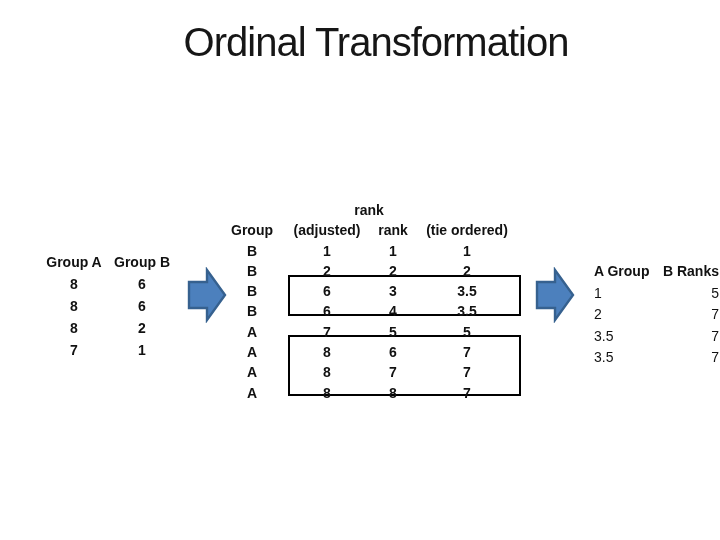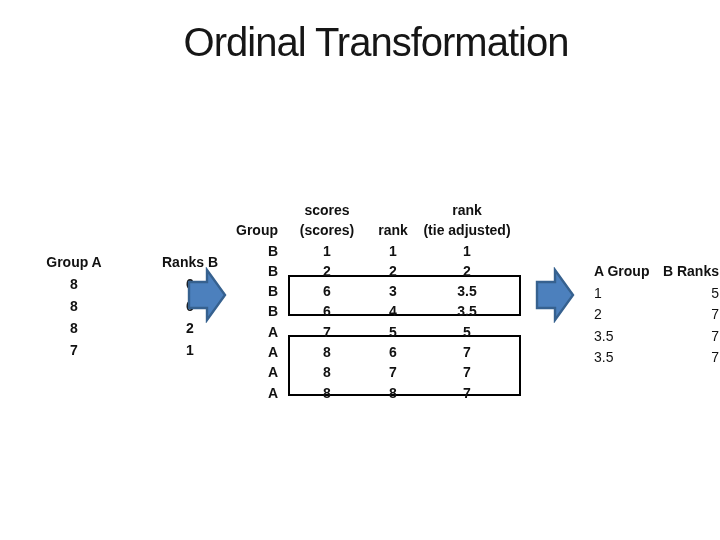--- a/index.html
+++ b/index.html
@@ -25,21 +25,21 @@
     text-align: center;
     font-size: 15px; font-weight: bold;
     color: #161616;
   }
 
   
   .left-table {
     position: absolute; left: 24px; top: 251px;
     font-size: 14px; font-weight: bold;
   }
-  .lt-row { display: flex; height: 22px; line-height: 22px; gap: 48px; }
+  .lt-row { display: flex; height: 22px; line-height: 22px; }
   .lt-cell { width: 68px; text-align: center; }
 
   
   .arrow { position: absolute; width: 40px; height: 56px; }
   .arrow-1 { left: 171px; top: 267px; }
   .arrow-2 { left: 519px; top: 267px; }
   .arrow polygon { fill: #4c80bd; stroke: #36618f; stroke-width: 2.4; stroke-linejoin: miter; }
 
   
   .tie-box {
@@ -52,21 +52,21 @@
   .tie-box-1 { left: 272px; top: 275px; width: 233px; height: 41px; }
   .tie-box-2 { left: 272px; top: 335px; width: 233px; height: 61px; }
 
   
   .mid-table {
     position: absolute; left: 210px; top: 200px;
     font-size: 14px; font-weight: bold;
     z-index: 2;
   }
   .mt-row { display: flex; height: 20.3px; line-height: 20.3px; }
-  .mt-c1 { width: 52px;  text-align: right; }
+  .mt-c1 { width: 52px;  text-align: center; }
   .mt-c2 { width: 98px;  text-align: center; }
   .mt-c3 { width: 34px;  text-align: center; }
   .mt-c4 { width: 114px; text-align: center; }
 
   
   .right-table {
     position: absolute; left: 578px; top: 261px;
     font-size: 14px;
   }
   .rt-row { display: flex; height: 21.5px; line-height: 21.5px; }
@@ -77,21 +77,21 @@
 </head>
 <body>
 
 <div class="slide">
 
   <div class="title">Ordinal Transformation</div>
 
   <div class="left-table">
     <div class="lt-row">
       <div class="lt-cell">Group A</div>
-      <div class="lt-cell">Ranks B</div>
+      <div class="lt-cell">Group B</div>
     </div>
     <div class="lt-row">
       <div class="lt-cell">8</div>
       <div class="lt-cell">6</div>
     </div>
     <div class="lt-row">
       <div class="lt-cell">8</div>
       <div class="lt-cell">6</div>
     </div>
     <div class="lt-row">
@@ -107,29 +107,28 @@
   <svg class="arrow arrow-1" viewBox="0 0 40 56" aria-hidden="true">
     <polygon points="2,15 20,15 20,3 38,28 20,53 20,41 2,41"></polygon>
   </svg>
 
   <div class="tie-box tie-box-1"></div>
   <div class="tie-box tie-box-2"></div>
 
   <div class="mid-table">
     <div class="mt-row">
       <div class="mt-c1"></div>
-      <div class="mt-c2">scores</div>
       <div class="mt-c3"></div>
       <div class="mt-c4">rank</div>
     </div>
     <div class="mt-row">
       <div class="mt-c1">Group</div>
-      <div class="mt-c2">(scores)</div>
+      <div class="mt-c2">(adjusted)</div>
       <div class="mt-c3">rank</div>
-      <div class="mt-c4">(tie adjusted)</div>
+      <div class="mt-c4">(tie ordered)</div>
     </div>
     <div class="mt-row">
       <div class="mt-c1">B</div>
       <div class="mt-c2">1</div>
       <div class="mt-c3">1</div>
       <div class="mt-c4">1</div>
     </div>
     <div class="mt-row">
       <div class="mt-c1">B</div>
       <div class="mt-c2">2</div>

